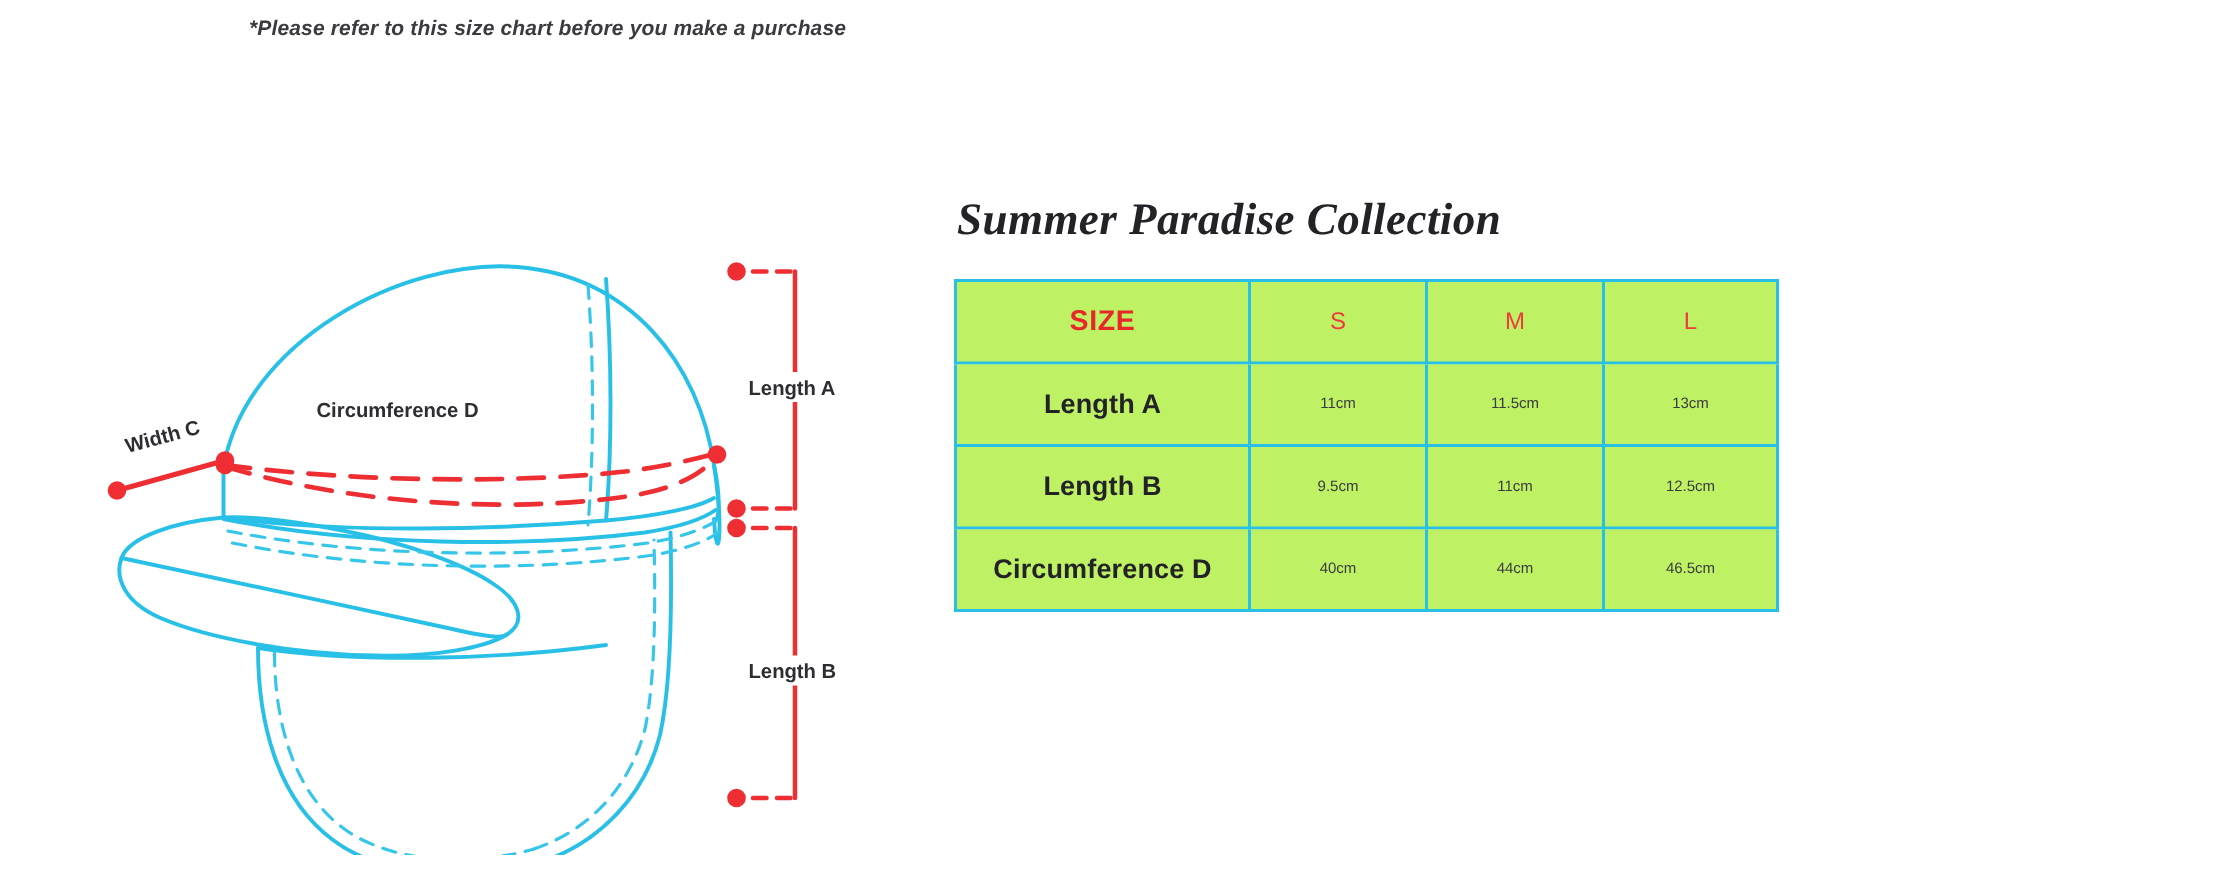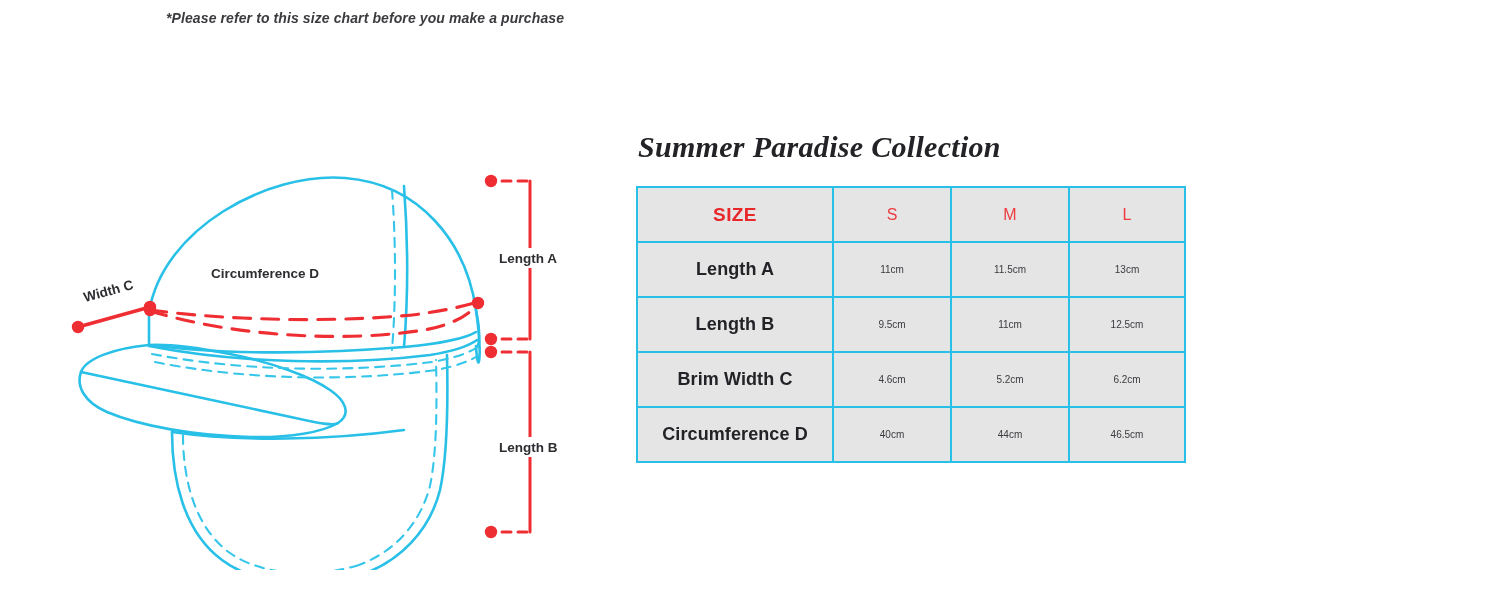--- a/index.html
+++ b/index.html
@@ -69,21 +69,21 @@
     border-collapse: separate;
     border-spacing: 0;
     width: 550px;
     table-layout: fixed;
     background: #ffffff;
   }
   table.size-chart td {
     border: 2.5px solid #29c0e8;
     text-align: center;
     vertical-align: middle;
-    background: #e5e5e5;
+    background: #bef264;
   }
   
   table.size-chart tr + tr td { border-top: none; }
   table.size-chart td + td { border-left: none; }
 
   td.product-title {
     background: #e8272b !important;
     color: #ffffff;
     font-weight: 700;
     font-size: 20.5px;
@@ -226,26 +226,20 @@
         <td class="val">13cm</td>
       </tr>
 
       <tr>
         <td class="rowhead">Length B</td>
         <td class="val">9.5cm</td>
         <td class="val">11cm</td>
         <td class="val">12.5cm</td>
       </tr>
 
-      <tr>
-        <td class="rowhead">Brim Width C</td>
-        <td class="val">4.6cm</td>
-        <td class="val">5.2cm</td>
-        <td class="val">6.2cm</td>
-      </tr>
 
       <tr>
         <td class="rowhead">Circumference D</td>
         <td class="val">40cm</td>
         <td class="val">44cm</td>
         <td class="val">46.5cm</td>
       </tr>
     </tbody>
   </table>
 </div>

